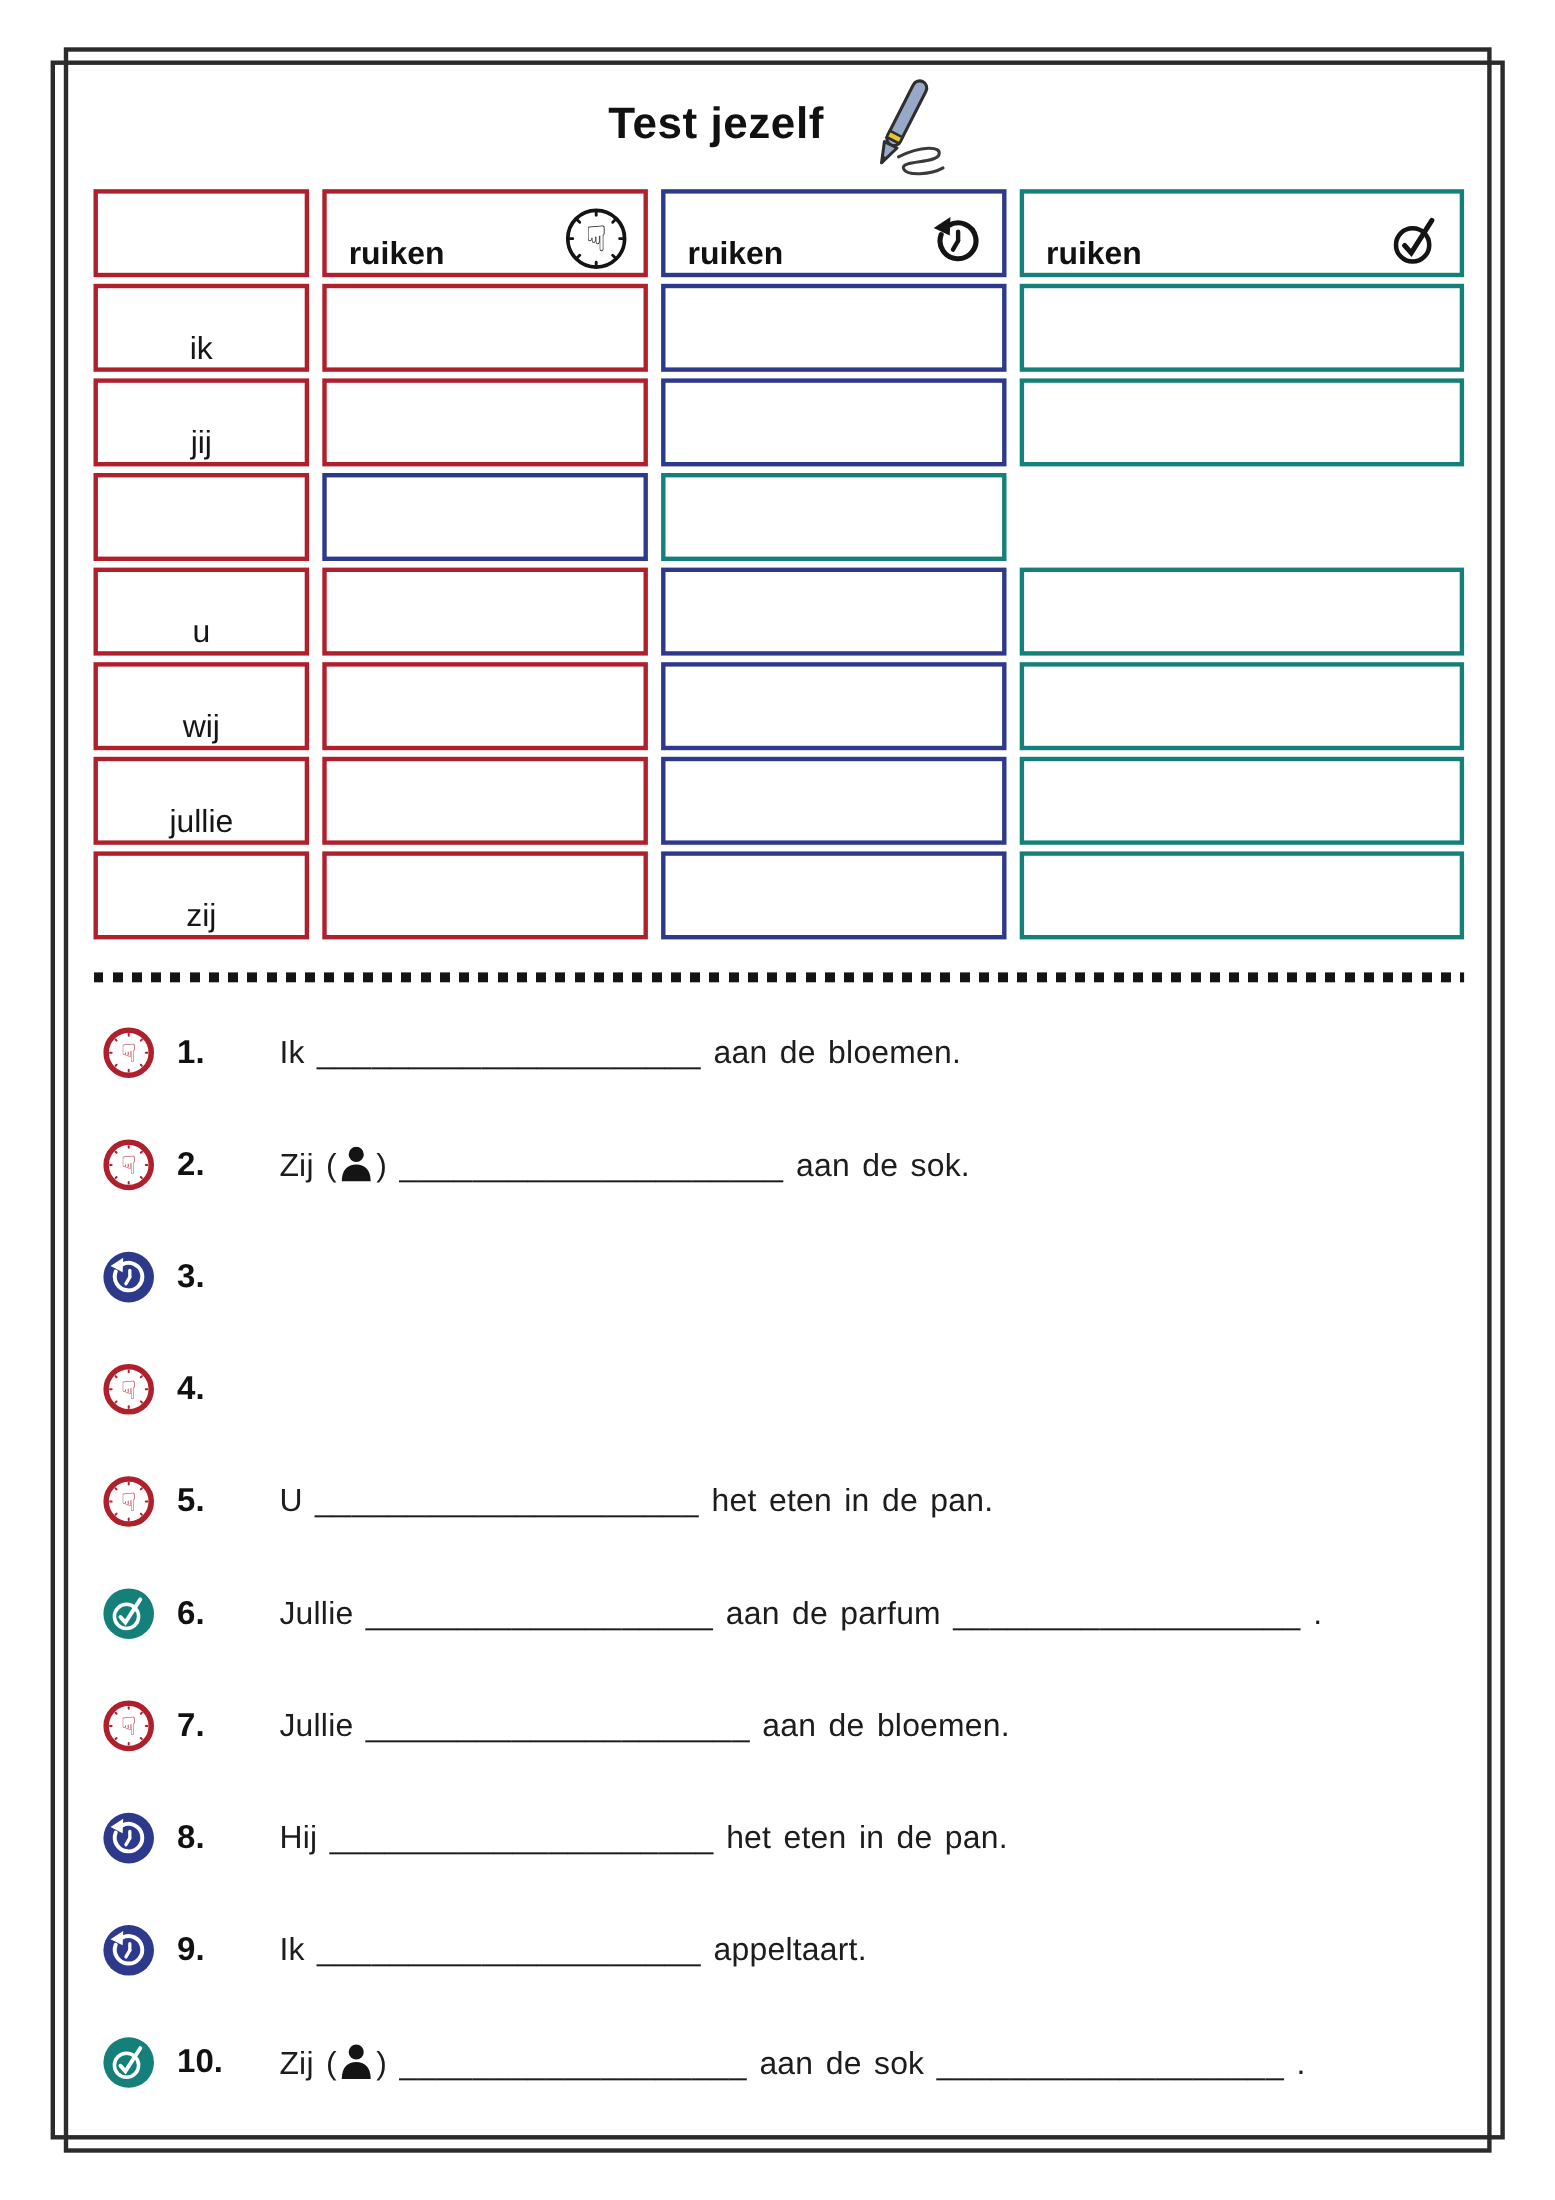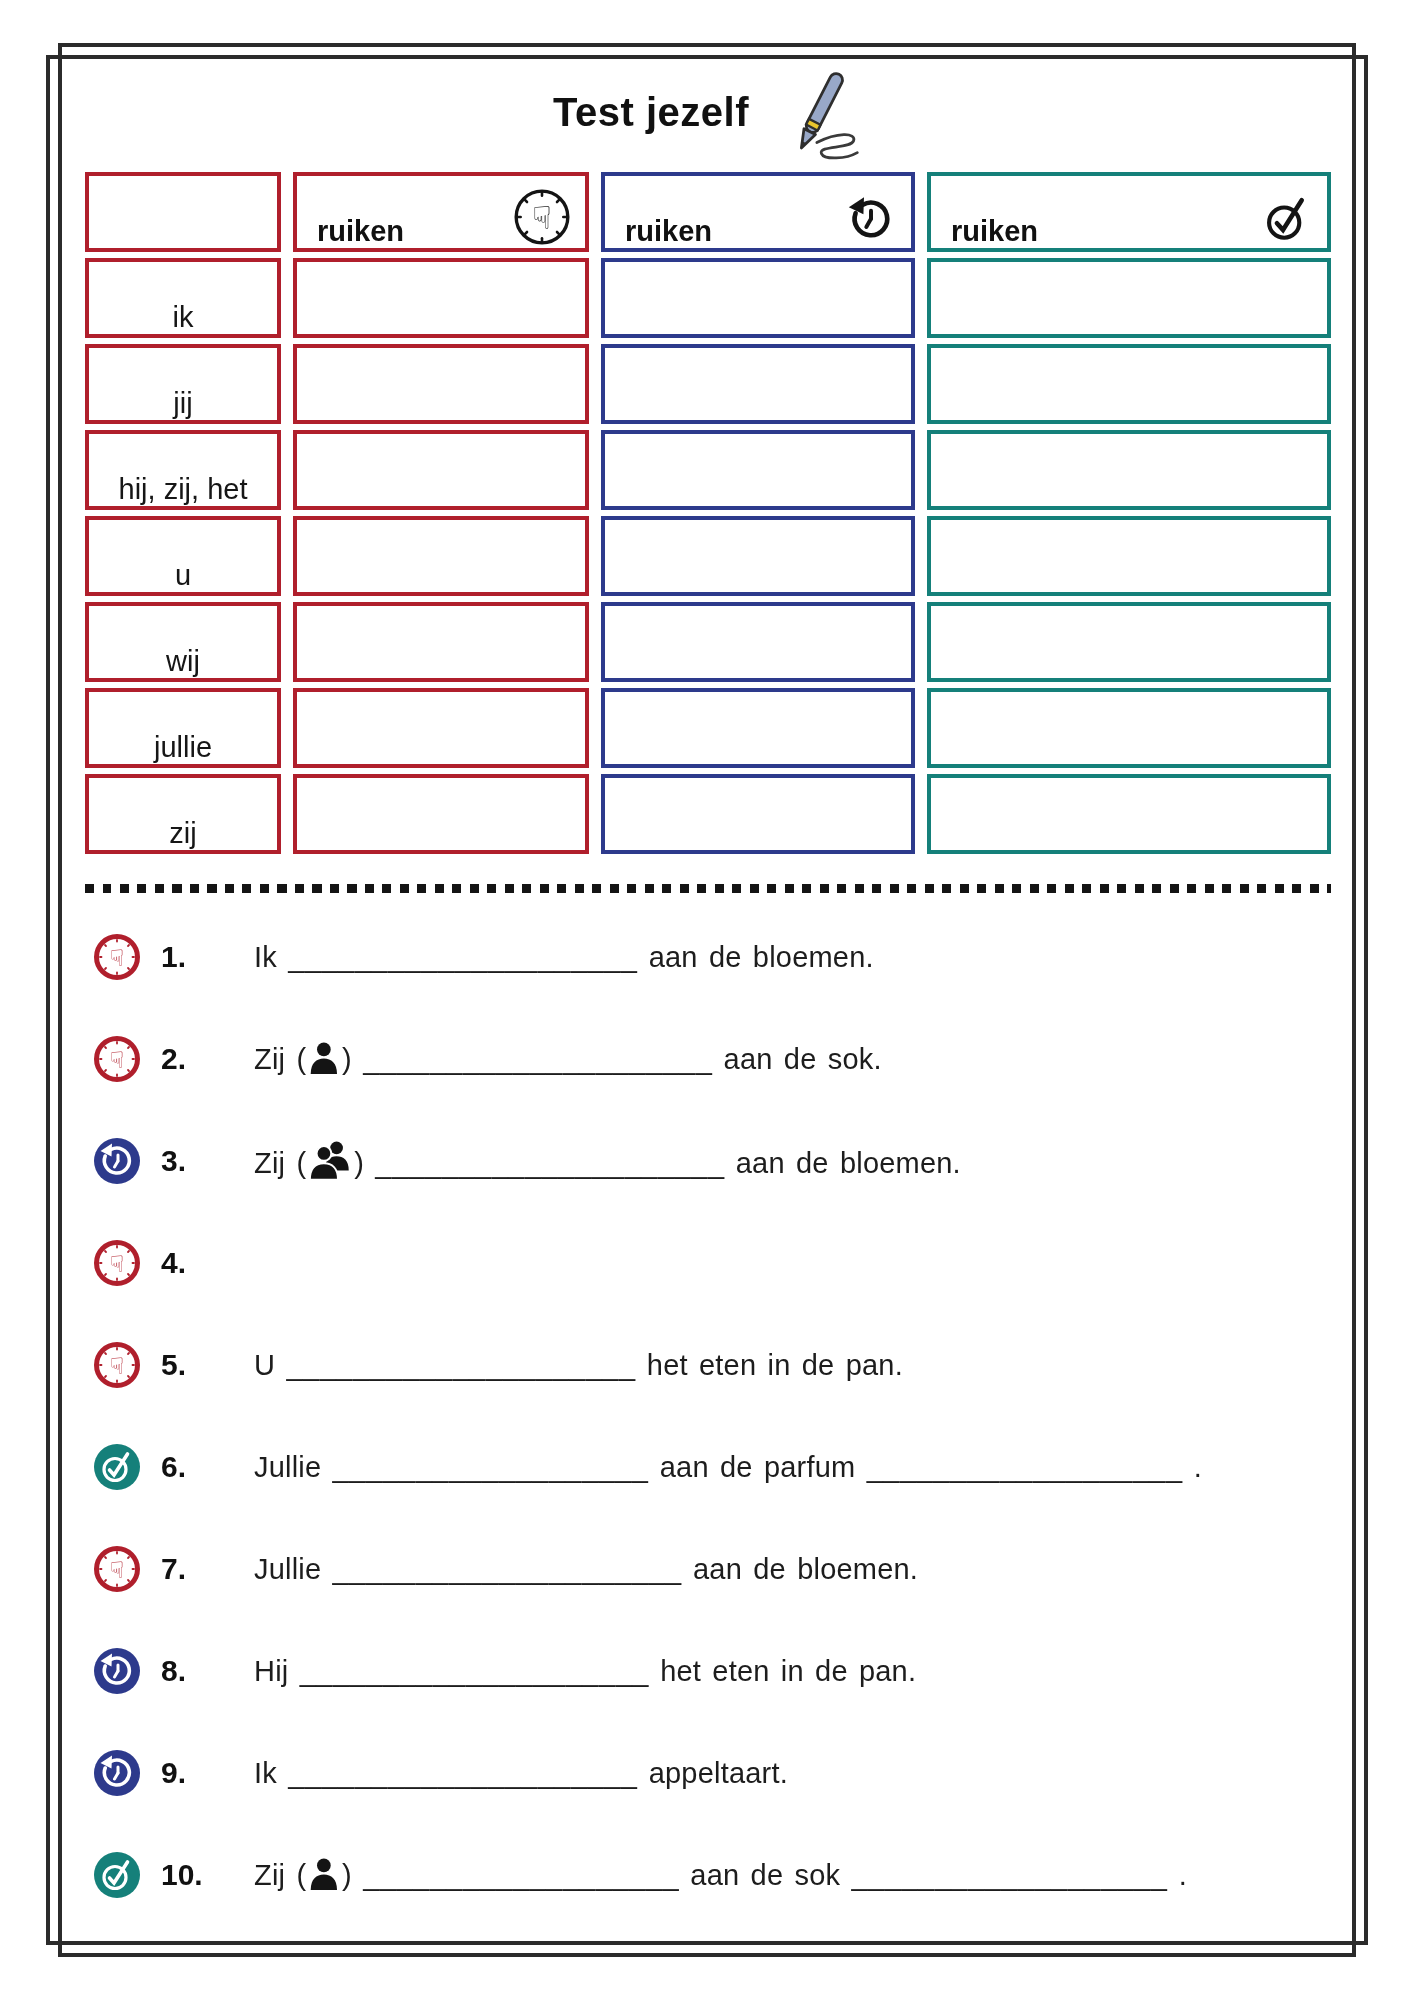--- a/index.html
+++ b/index.html
@@ -121,23 +121,20 @@
         </div>
         <div class="t-row">
           <div class="cell red-b label-cell">
             <span>jij</span>
           </div>
           <div class="cell red-b"></div>
           <div class="cell blue-b"></div>
           <div class="cell teal-b"></div>
         </div>
         <div class="t-row">
-          <div class="cell red-b label-cell">
-            <span>hij, zij, het</span>
-          </div>
           <div class="cell red-b"></div>
           <div class="cell blue-b"></div>
           <div class="cell teal-b"></div>
         </div>
         <div class="t-row">
           <div class="cell red-b label-cell">
             <span>u</span>
           </div>
           <div class="cell red-b"></div>
           <div class="cell blue-b"></div>
@@ -222,30 +219,20 @@
       <circle cx="24" cy="24" r="23" fill="#2d3a8c"></circle>
       <path d="M18,12.5 A12.5,12.5 0 1 1 12.2,19" fill="none" stroke="#ffffff" stroke-width="3.6" stroke-linecap="round"></path>
       <polygon points="7.5,14 19,6.5 18.5,19.5" fill="#ffffff"></polygon>
       <g stroke="#ffffff" stroke-width="3" stroke-linecap="round">
         <line x1="25" y1="24" x2="25" y2="18"></line>
               <line x1="25" y1="24" x2="21.5" y2="30"></line>
       </g>
     </svg>
         </span>
         <span class="ex-num">3.</span>
-        <span class="ex-sentence"><span class="txt">Zij (</span><svg class="group" viewBox="0 0 34 31" fill="#141414">
-      <g transform="translate(11.5,0) scale(0.82)">
-        <circle cx="13" cy="6.5" r="6"></circle>
-        <path d="M1.5,28 C1.5,18.5 6.5,14.5 13,14.5 C19.5,14.5 24.5,18.5 24.5,28 Z"></path>
-      </g>
-      <g transform="translate(0,3.5) scale(0.95)" stroke="#ffffff" stroke-width="1.6">
-        <circle cx="13" cy="6.5" r="6"></circle>
-        <path d="M1.5,28 C1.5,18.5 6.5,14.5 13,14.5 C19.5,14.5 24.5,18.5 24.5,28 Z"></path>
-      </g>
-    </svg><span class="txt">) </span><span class="blank">_____________________</span><span class="txt"> aan de bloemen.</span></span>
       </div>
       <div class="ex-row">
         <span class="ex-icon">
           <svg viewBox="0 0 48 48">
       <circle cx="24" cy="24" r="20.5" fill="none" stroke="#b01f2c" stroke-width="5"></circle>
       <g stroke="#b01f2c" stroke-width="1.8" stroke-linecap="round">
         <line x1="41" y1="24" x2="39.5" y2="24"></line>
               <line x1="36" y1="36" x2="35" y2="35"></line>
         <line x1="24" y1="41" x2="24" y2="39.5"></line>
               <line x1="12" y1="36" x2="13" y2="35"></line>

